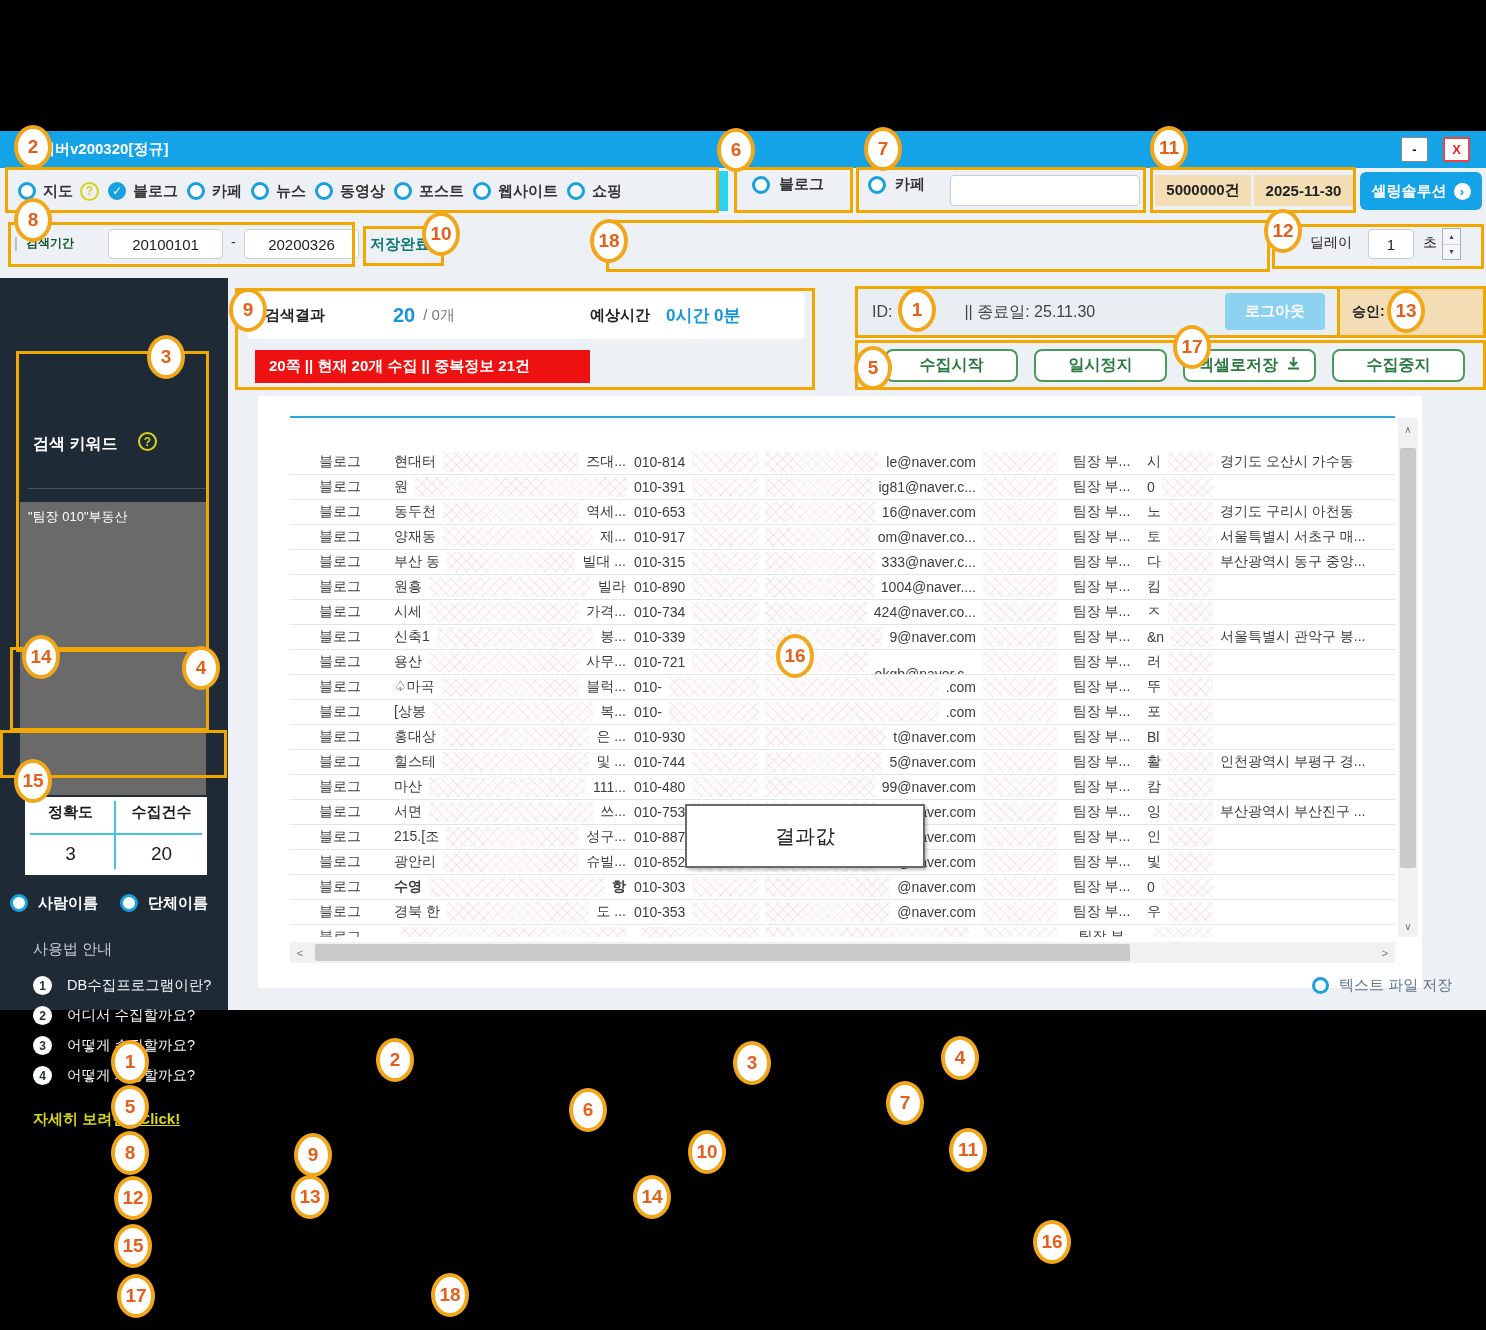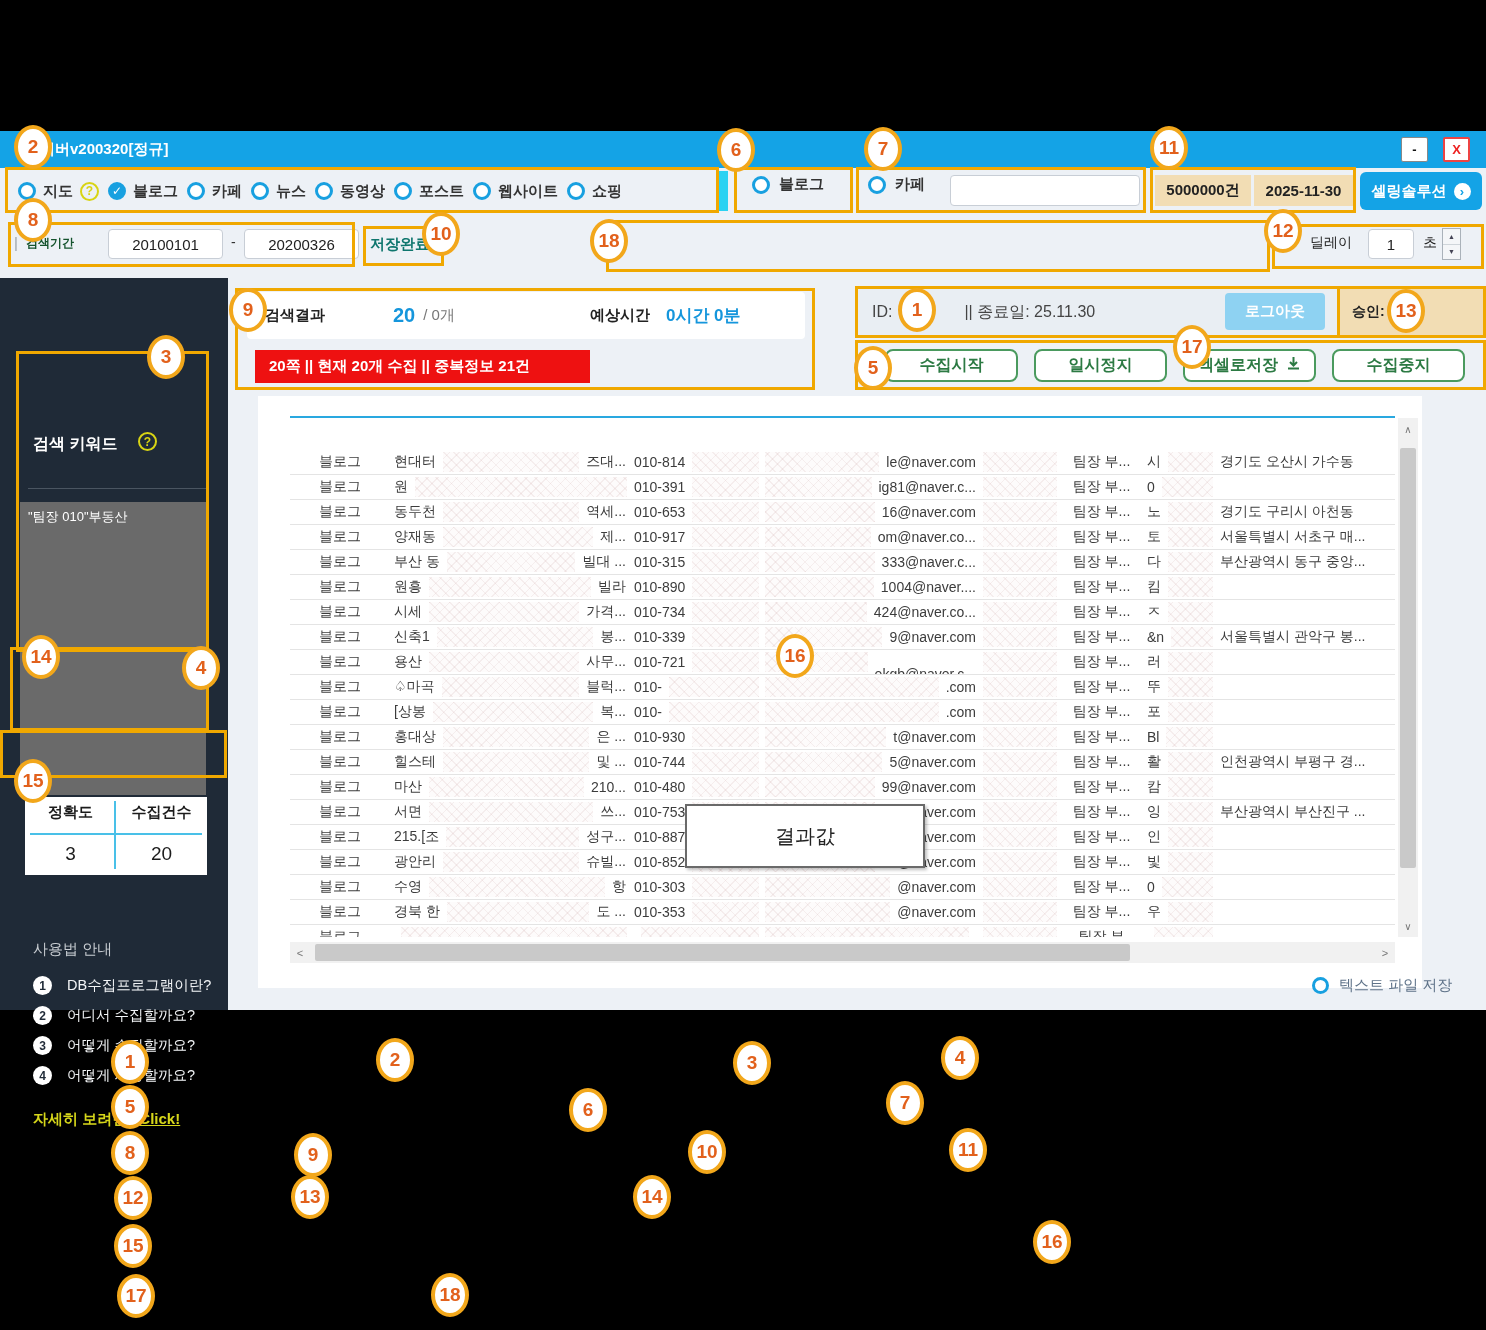--- a/index.html
+++ b/index.html
@@ -217,20 +217,30 @@
 
       <div class="acc-panel">
         <span class="acc-head" style="left:0;">정확도</span>
         <span class="acc-head" style="left:50%;">수집건수</span>
         <div class="acc-hline"></div>
         <div class="acc-vline"></div>
         <span class="acc-val" style="left:0;">3</span>
         <span class="acc-val" style="left:50%;">20</span>
       </div>
 
+      <div class="name-radios" id="name-radios">
+          <div class="nr-item">
+            <span class="radio"></span>
+            <span>사람이름</span>
+          </div>
+          <div class="nr-item">
+            <span class="radio"></span>
+            <span>단체이름</span>
+          </div>
+        </div>
 
       <span class="guide-title">사용법 안내</span>
       <div class="guide" id="guide-items">
           <div class="g-item">
             <span class="g-num">1</span>
             <span>DB수집프로그램이란?</span>
           </div>
           <div class="g-item">
             <span class="g-num">2</span>
             <span>어디서 수집할까요?</span>
@@ -655,21 +665,21 @@
               <span style="padding: 0px 4px;">인천광역시 부평구 경...</span>
             </div>
           </div>
           <div class="trow">
             <div class="tcell" style="width: 100px; justify-content: center;">
               <span style="padding: 0px 4px;">블로그</span>
             </div>
             <div class="tcell" style="width: 240px;">
               <span style="padding: 0px 4px;">마산</span>
               <span class="redact"></span>
-              <span style="padding: 0px 4px;">210...</span>
+              <span style="padding: 0px 4px;">111...</span>
             </div>
             <div class="tcell" style="width: 132px;">
               <span style="padding: 0px 4px;">010-480</span>
               <span class="redact"></span>
             </div>
             <div class="tcell" style="width: 218px;">
               <span class="redact"></span>
               <span style="padding: 0px 4px;">99@naver.com</span>
             </div>
             <div class="tcell" style="width: 80px;">
@@ -776,21 +786,21 @@
               <span class="redact"></span>
             </div>
             <div class="tcell" style="width: 179px;">
               <span style="padding: 0px 4px;"></span>
             </div>
           </div>
           <div class="trow">
             <div class="tcell" style="width: 100px; justify-content: center;">
               <span style="padding: 0px 4px;">블로그</span>
             </div>
-            <div class="tcell" style="width: 240px;">
+            <div class="tcell" style="width: 240px; font-weight: bold;">
               <span style="padding: 0px 4px;">수영</span>
               <span class="redact"></span>
               <span style="padding: 0px 4px;">항</span>
             </div>
             <div class="tcell" style="width: 132px;">
               <span style="padding: 0px 4px;">010-303</span>
               <span class="redact"></span>
             </div>
             <div class="tcell" style="width: 218px;">
               <span class="redact"></span>

